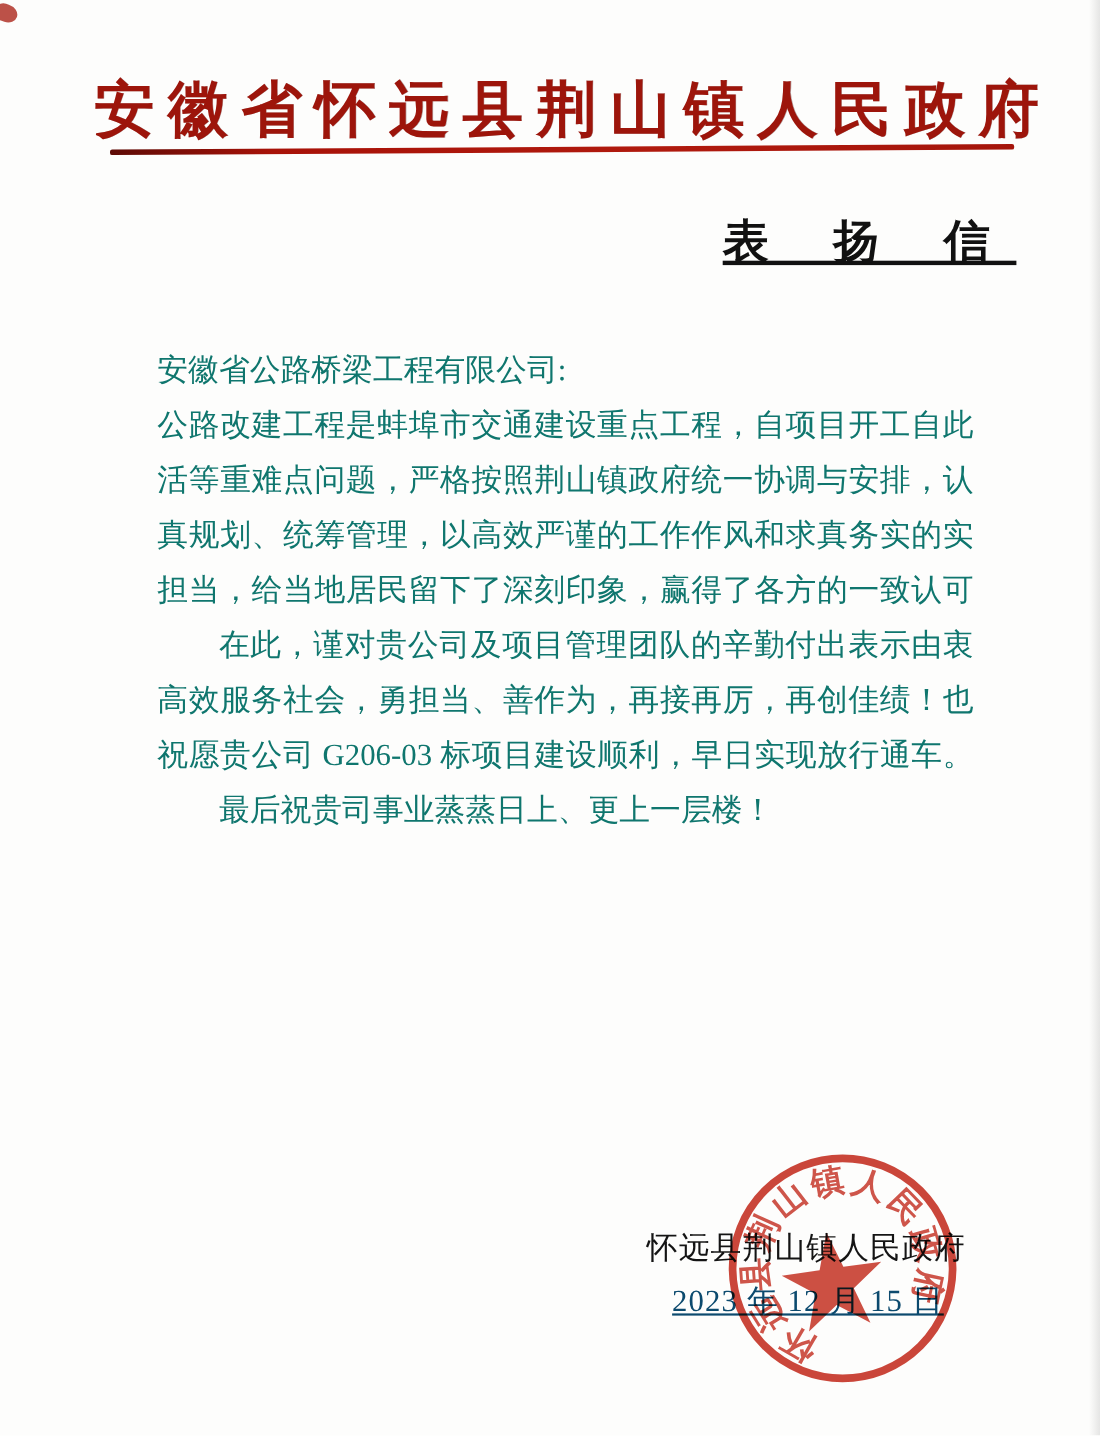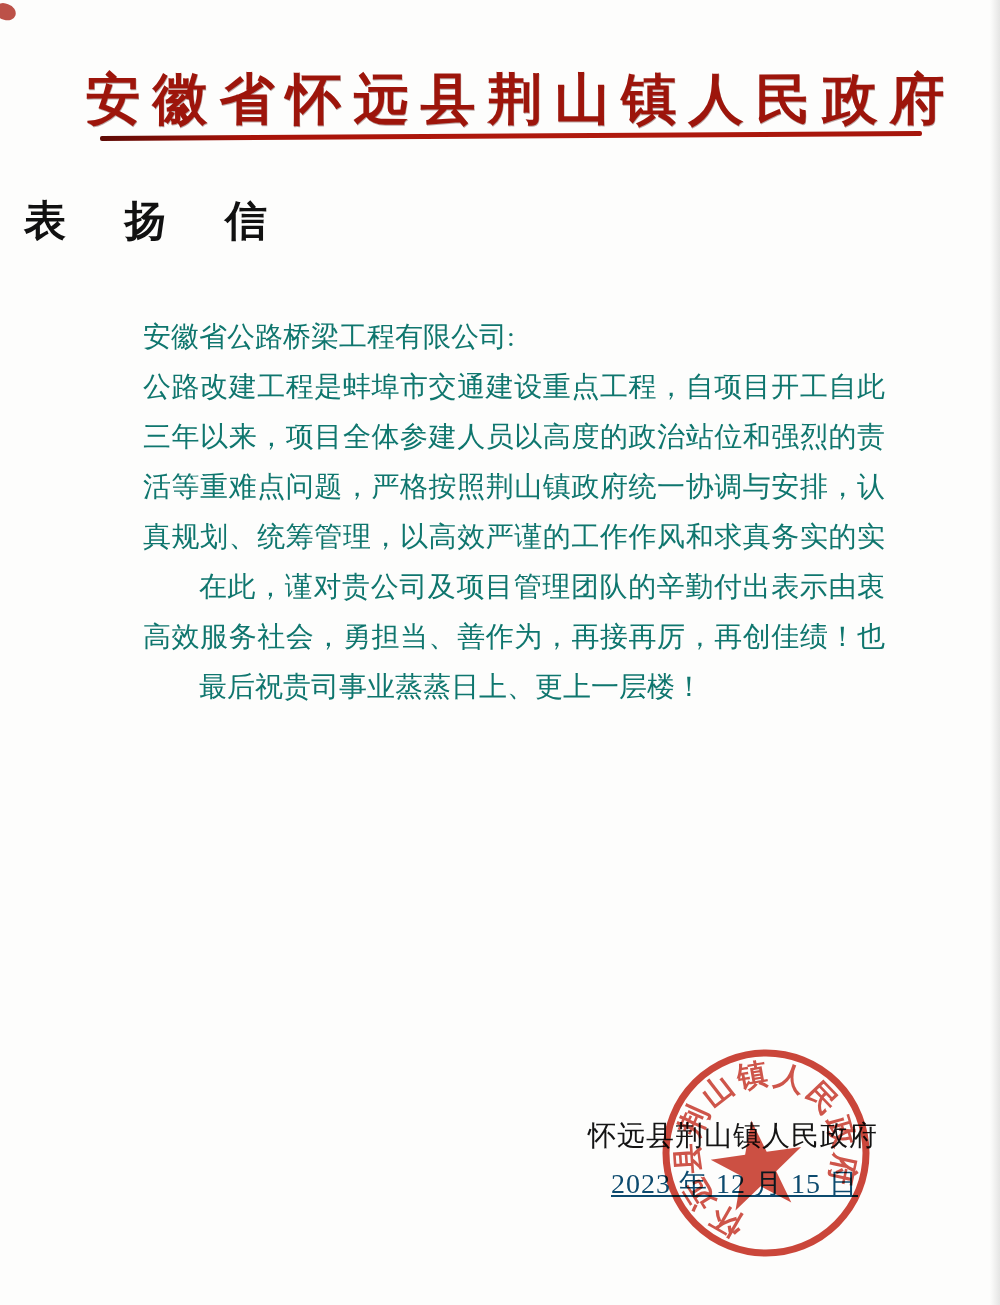--- a/index.html
+++ b/index.html
@@ -30,24 +30,24 @@
     white-space:nowrap;
   }
   .red-rule {
     position:absolute; left:100px; top:136px; width:822px; height:5px;
     background:linear-gradient(to right, #5e0b06, #a81208 18%, #b01a0e 60%, #a5150b);
     transform:rotate(-0.35deg); transform-origin:left center;
     border-radius:2px;
   }
   .letter-title {
     position:absolute; left:0; top:200px; width:924px;
-    text-align:left;
+    text-align:right;
     font-size:42px; line-height:42px; font-weight:bold;
     letter-spacing:24px; text-indent:24px;
-    color:#111; white-space:nowrap;
+    color:#111; white-space:nowrap;text-decoration:underline;
   }
   .body-block {
     position:absolute; left:143px; top:312px; width:742px;
     color:#0f766e;
   }
   .line {
     height:50px; line-height:50px; font-size:28px;
     text-align:justify; text-align-last:justify; text-justify:inter-character;
   }
   .line.no-just { text-align:left; text-align-last:left; }
@@ -75,25 +75,26 @@
 <div class="scan-mark"></div>
 
 <div class="header-title">安徽省怀远县荆山镇人民政府</div>
 <div class="red-rule"></div>
 
 <div class="letter-title">表 扬 信</div>
 
 <div class="body-block">
     <div class="line no-just">安徽省公路桥梁工程有限公司:</div>
     <div class="line">公路改建工程是蚌埠市交通建设重点工程，自项目开工自此</div>
-    <div class="line">三年以来，项目全体参建人员以高度的政治站位和强烈的责</div>
     <div class="line">活等重难点问题，严格按照荆山镇政府统一协调与安排，认</div>
     <div class="line">真规划、统筹管理，以高效严谨的工作作风和求真务实的实</div>
+    <div class="line">担当，给当地居民留下了深刻印象，赢得了各方的一致认可</div>
     <div class="line indent">在此，谨对贵公司及项目管理团队的辛勤付出表示由衷</div>
     <div class="line">高效服务社会，勇担当、善作为，再接再厉，再创佳绩！也</div>
+    <div class="line">祝愿贵公司 G206-03 标项目建设顺利，早日实现放行通车。</div>
     <div class="line indent no-just">最后祝贵司事业蒸蒸日上、更上一层楼！</div>
   </div>
 
 <div class="signature">怀远县荆山镇人民政府</div>
 <div class="sig-date">2023 年 12 月 15 日</div>
 
 <div class="seal">
   <svg viewBox="0 0 232 220" xmlns="http://www.w3.org/2000/svg">
     <circle id="seal-ring" cx="116" cy="109" r="100" fill="none" stroke-width="7" stroke="#c8382b"></circle>
     <polygon id="seal-star" points="101.3,76.5 116.7,107.7 151.1,103.0 126.2,127.2 141.3,158.5 110.6,142.3 85.5,166.4 91.4,132.1 60.7,115.7 95.1,110.7" fill="#c8382b" fill-opacity="0.95"></polygon>

